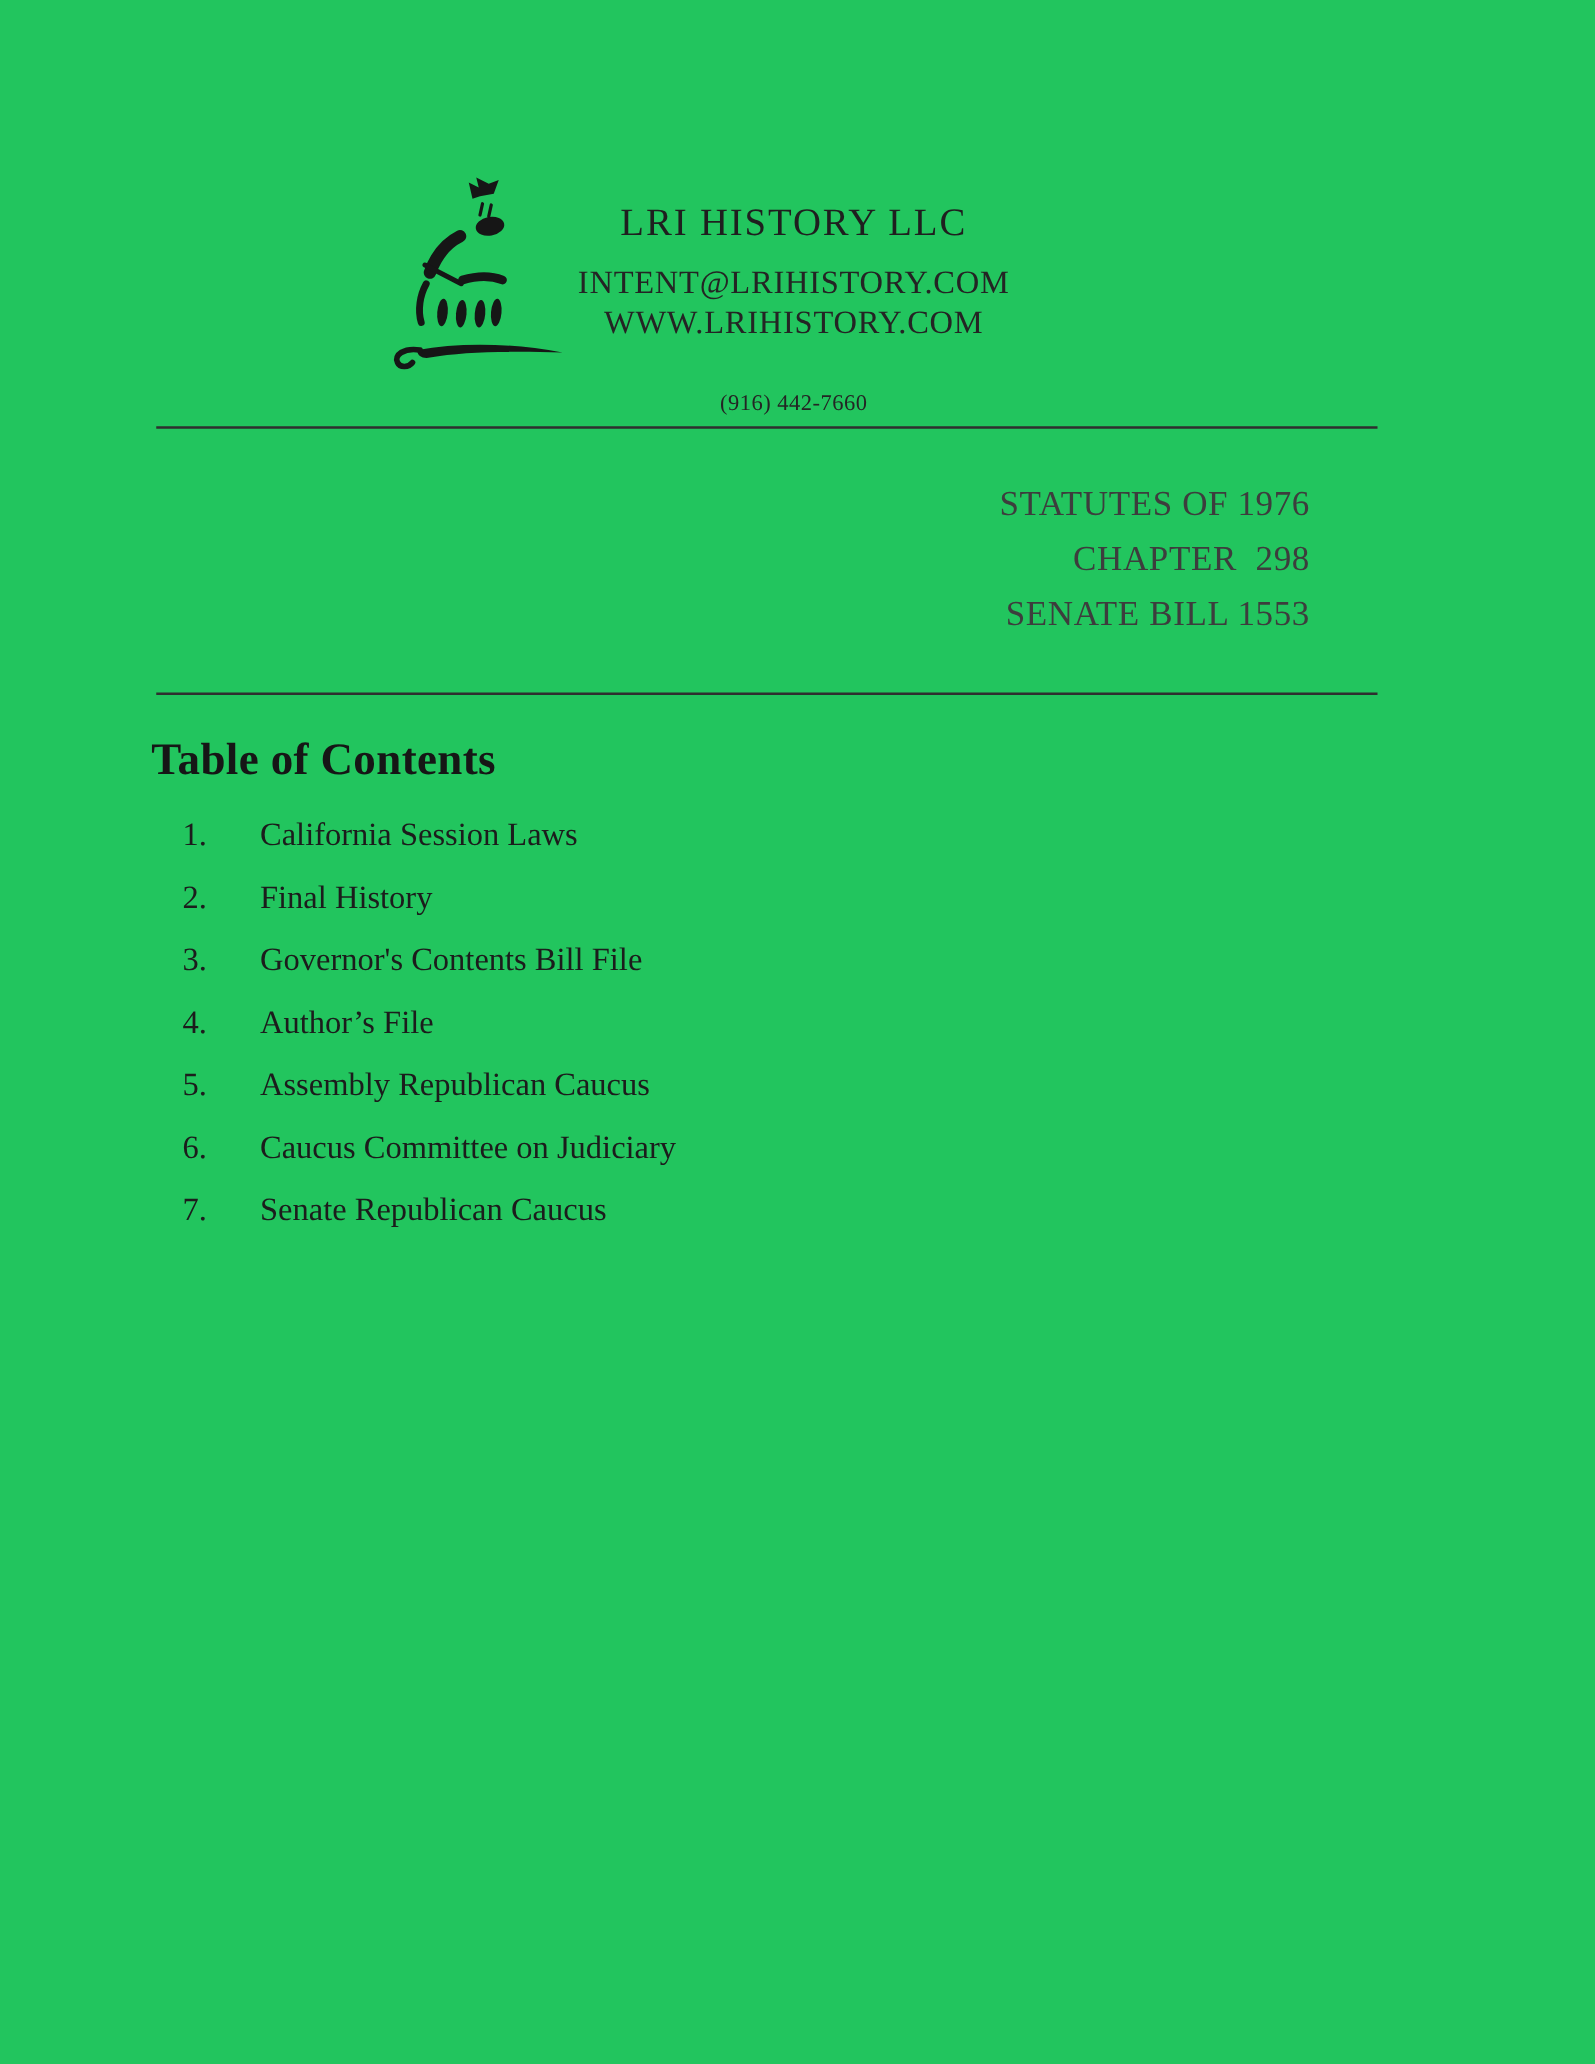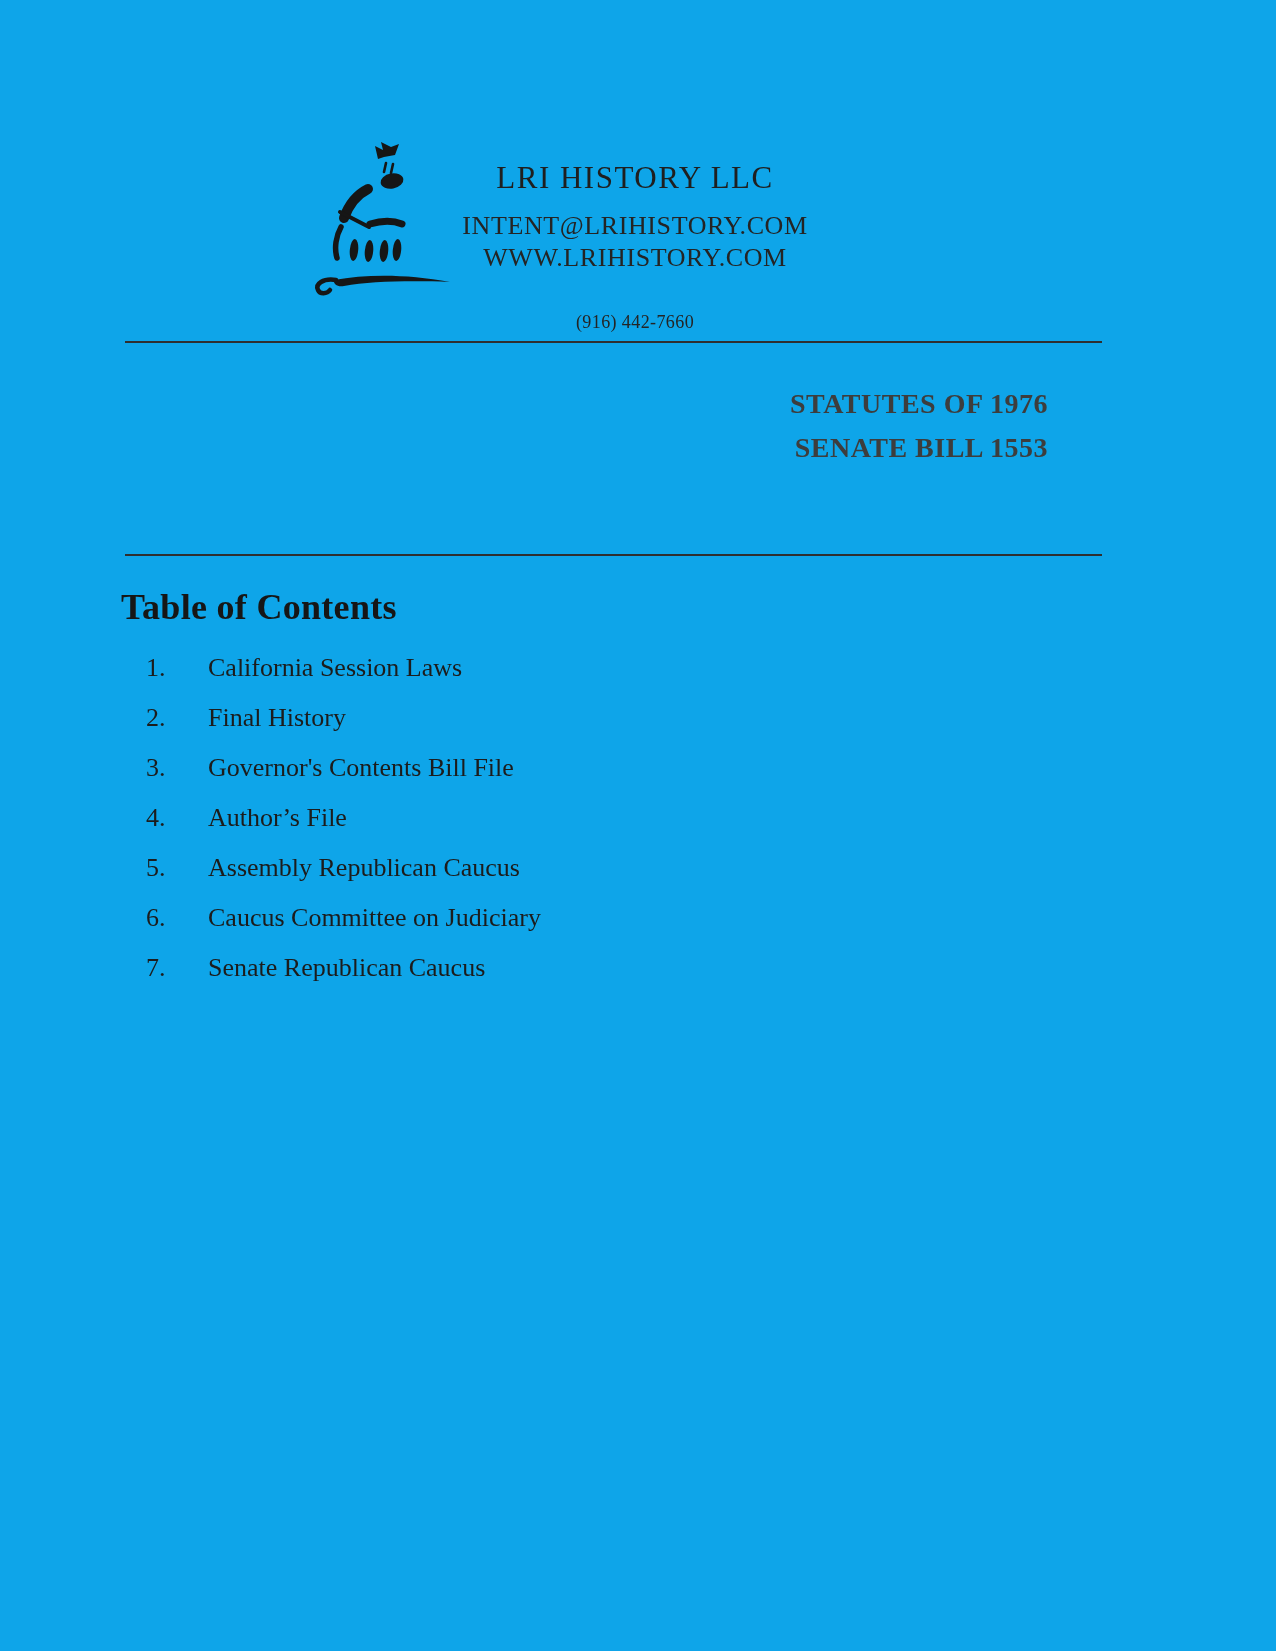--- a/index.html
+++ b/index.html
@@ -4,21 +4,21 @@
 <style>
   html, body {
     margin: 0;
     padding: 0;
     background: #ffffff;
   }
   .page {
     position: relative;
     width: 1276px;
     height: 1651px;
-    background: #0ea5e9;
+    background: #22c55e;
     font-family: "Liberation Serif", "DejaVu Serif", serif;
     color: #1b1b1b;
     overflow: hidden;
   }
 
   
   .logo {
     position: absolute;
     left: 312px;
     top: 140px;
@@ -68,21 +68,21 @@
 
   
   .reference-block {
     position: absolute;
     right: 228px;
     top: 382px;
     text-align: right;
   }
   .ref-line {
     font-size: 28px;
-    font-weight: bold;
+    font-weight: normal;
     line-height: 44px;
     letter-spacing: 0.5px;
     color: #3d3d3d;
     white-space: pre; 
   }
 
   
   .toc-title {
     position: absolute;
     left: 121px;
@@ -154,20 +154,21 @@
     <div class="contact-line">INTENT@LRIHISTORY.COM</div>
     <div class="contact-line">WWW.LRIHISTORY.COM</div>
     <div class="contact-phone">(916) 442-7660</div>
   </div>
 
   <div class="rule rule-top"></div>
   <div class="rule rule-bottom"></div>
 
   <div class="reference-block">
     <div class="ref-line">STATUTES OF 1976</div>
+    <div class="ref-line">CHAPTER  298</div>
     <div class="ref-line">SENATE BILL 1553</div>
   </div>
 
   <div class="toc-title">Table of Contents</div>
 
   <div class="toc-list">
     <div class="toc-item">
       <span class="toc-number">1.</span>
       <span class="toc-label">California Session Laws</span>
     </div>

